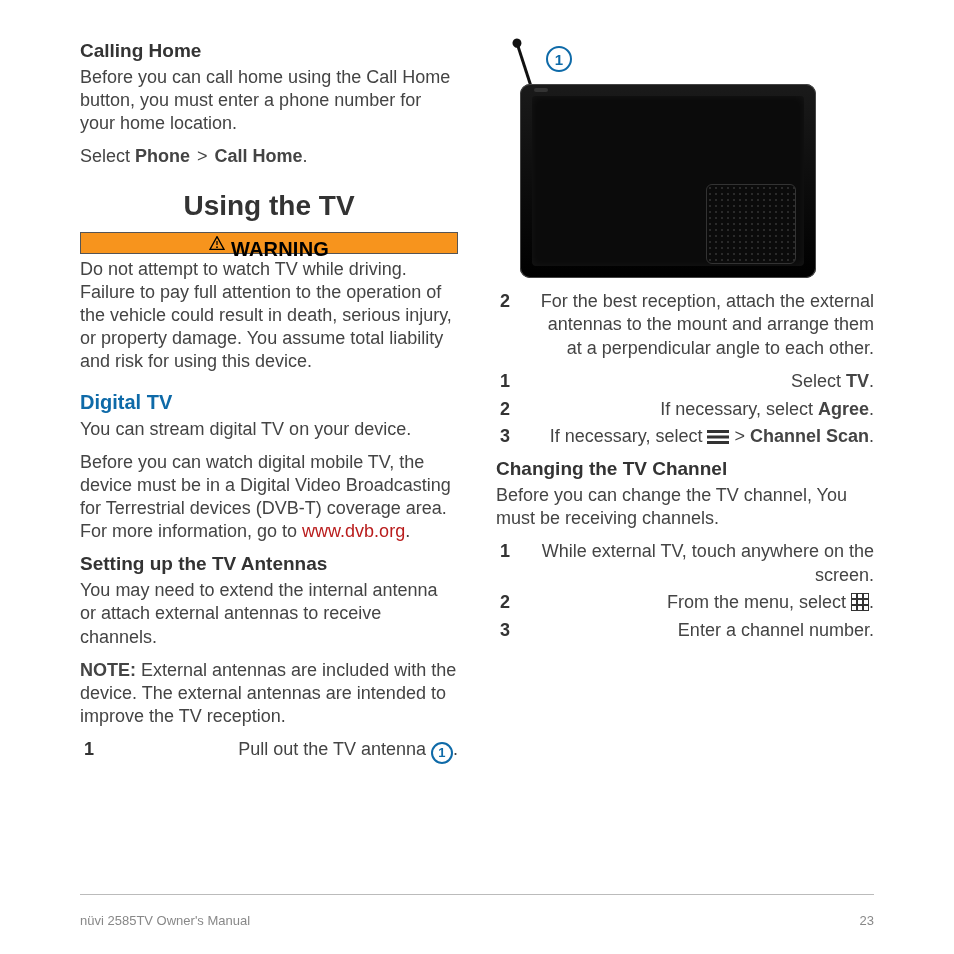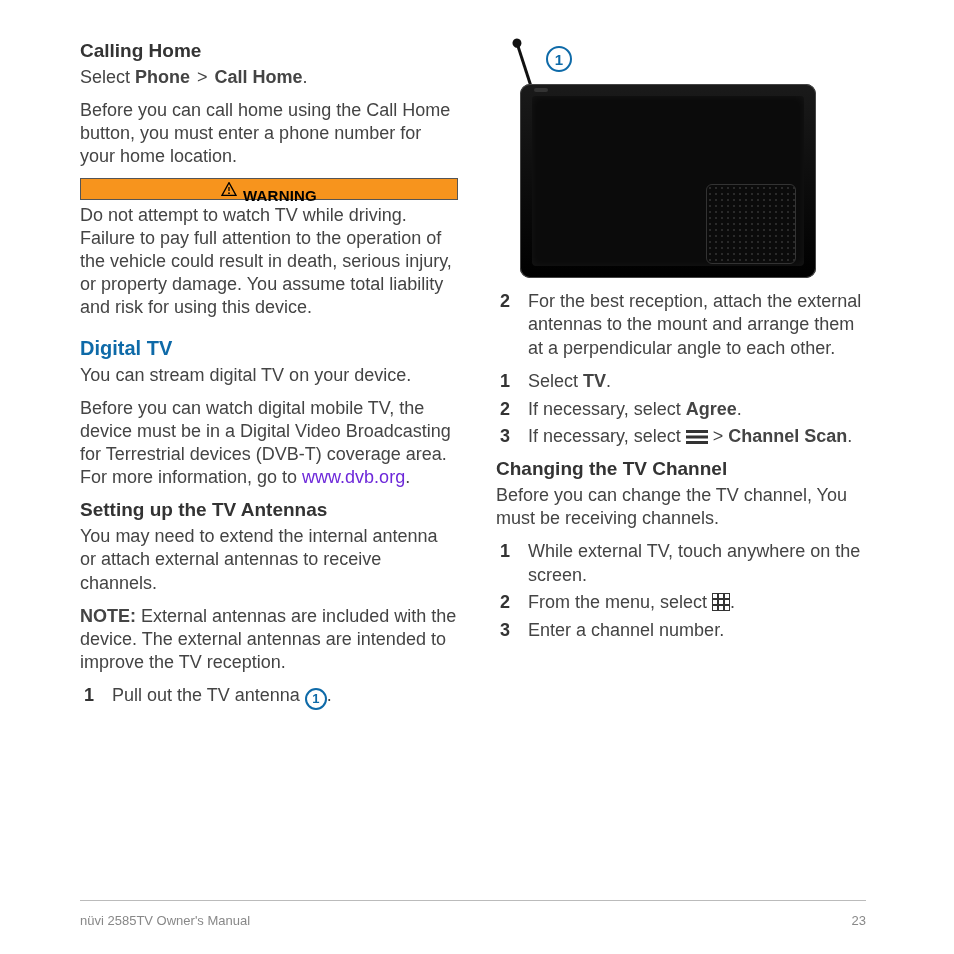--- a/index.html
+++ b/index.html
@@ -67,32 +67,33 @@
     box-sizing: border-box;
     margin-bottom: 2px;
   }
   .warn-icon {
     display: inline-flex;
     width: 16px;
     height: 14px;
     margin-right: 6px;
   }
   .warn-label {
-    font-size: 15px;
+    font-size: 20px;
     font-weight: bold;
     color: #000;
     letter-spacing: 0.2px;
     margin-top: 12px;
   }
-  .link-teal { color: #6d28d9; }
+  .link-teal { color: #b91c1c; }
   ol.steps {
     list-style: none;
     padding: 0;
     margin: 2px 0 10px 0;
     counter-reset: step;
+    text-align: right;
   }
   ol.steps > li {
     counter-increment: step;
     font-size: 18px;
     line-height: 1.3;
     color: #444;
     padding-left: 32px;
     position: relative;
     margin-bottom: 4px;
   }
@@ -199,43 +200,44 @@
     border-radius: 2px;
   }
   
   svg.inline-icon {
     vertical-align: -3px;
   }
   
   .footer {
     position: absolute;
     left: 80px;
-    right: 88px;
+    right: 80px;
     bottom: 26px;
     border-top: 1px solid #bbb;
-    padding-top: 12px;
+    padding-top: 18px;
     font-size: 13px;
     color: #888;
     display: flex;
     justify-content: space-between;
   }
 </style>
 </head>
 <body>
 
 <div class="page">
   <div class="columns">
 
     <div class="col">
       <h3 class="sub-h">Calling Home</h3>
+      <p class="body">Before you can call home using the Call Home button, you must enter a phone number for your home location.</p>
       <p class="body indent">
         <span>Select </span><span class="bold">Phone</span><span class="gt"> &gt; </span><span class="bold">Call Home</span><span>.</span>
       </p>
-      <p class="body">Before you can call home using the Call Home button, you must enter a phone number for your home location.</p>
-
+
+      <h2 class="main-title">Using the TV</h2>
 
       <div class="warning-box">
         <span class="warn-icon">
           <svg viewBox="0 0 24 22" width="16" height="14">
             <path d="M12 1 L23 21 L1 21 Z" fill="none" stroke="#000" stroke-width="2"></path>
             <line x1="12" y1="8" x2="12" y2="14" stroke="#000" stroke-width="2"></line>
             <circle cx="12" cy="17.5" r="1.4" fill="#000"></circle>
           </svg>
         </span>
         <span class="warn-label">WARNING</span>

